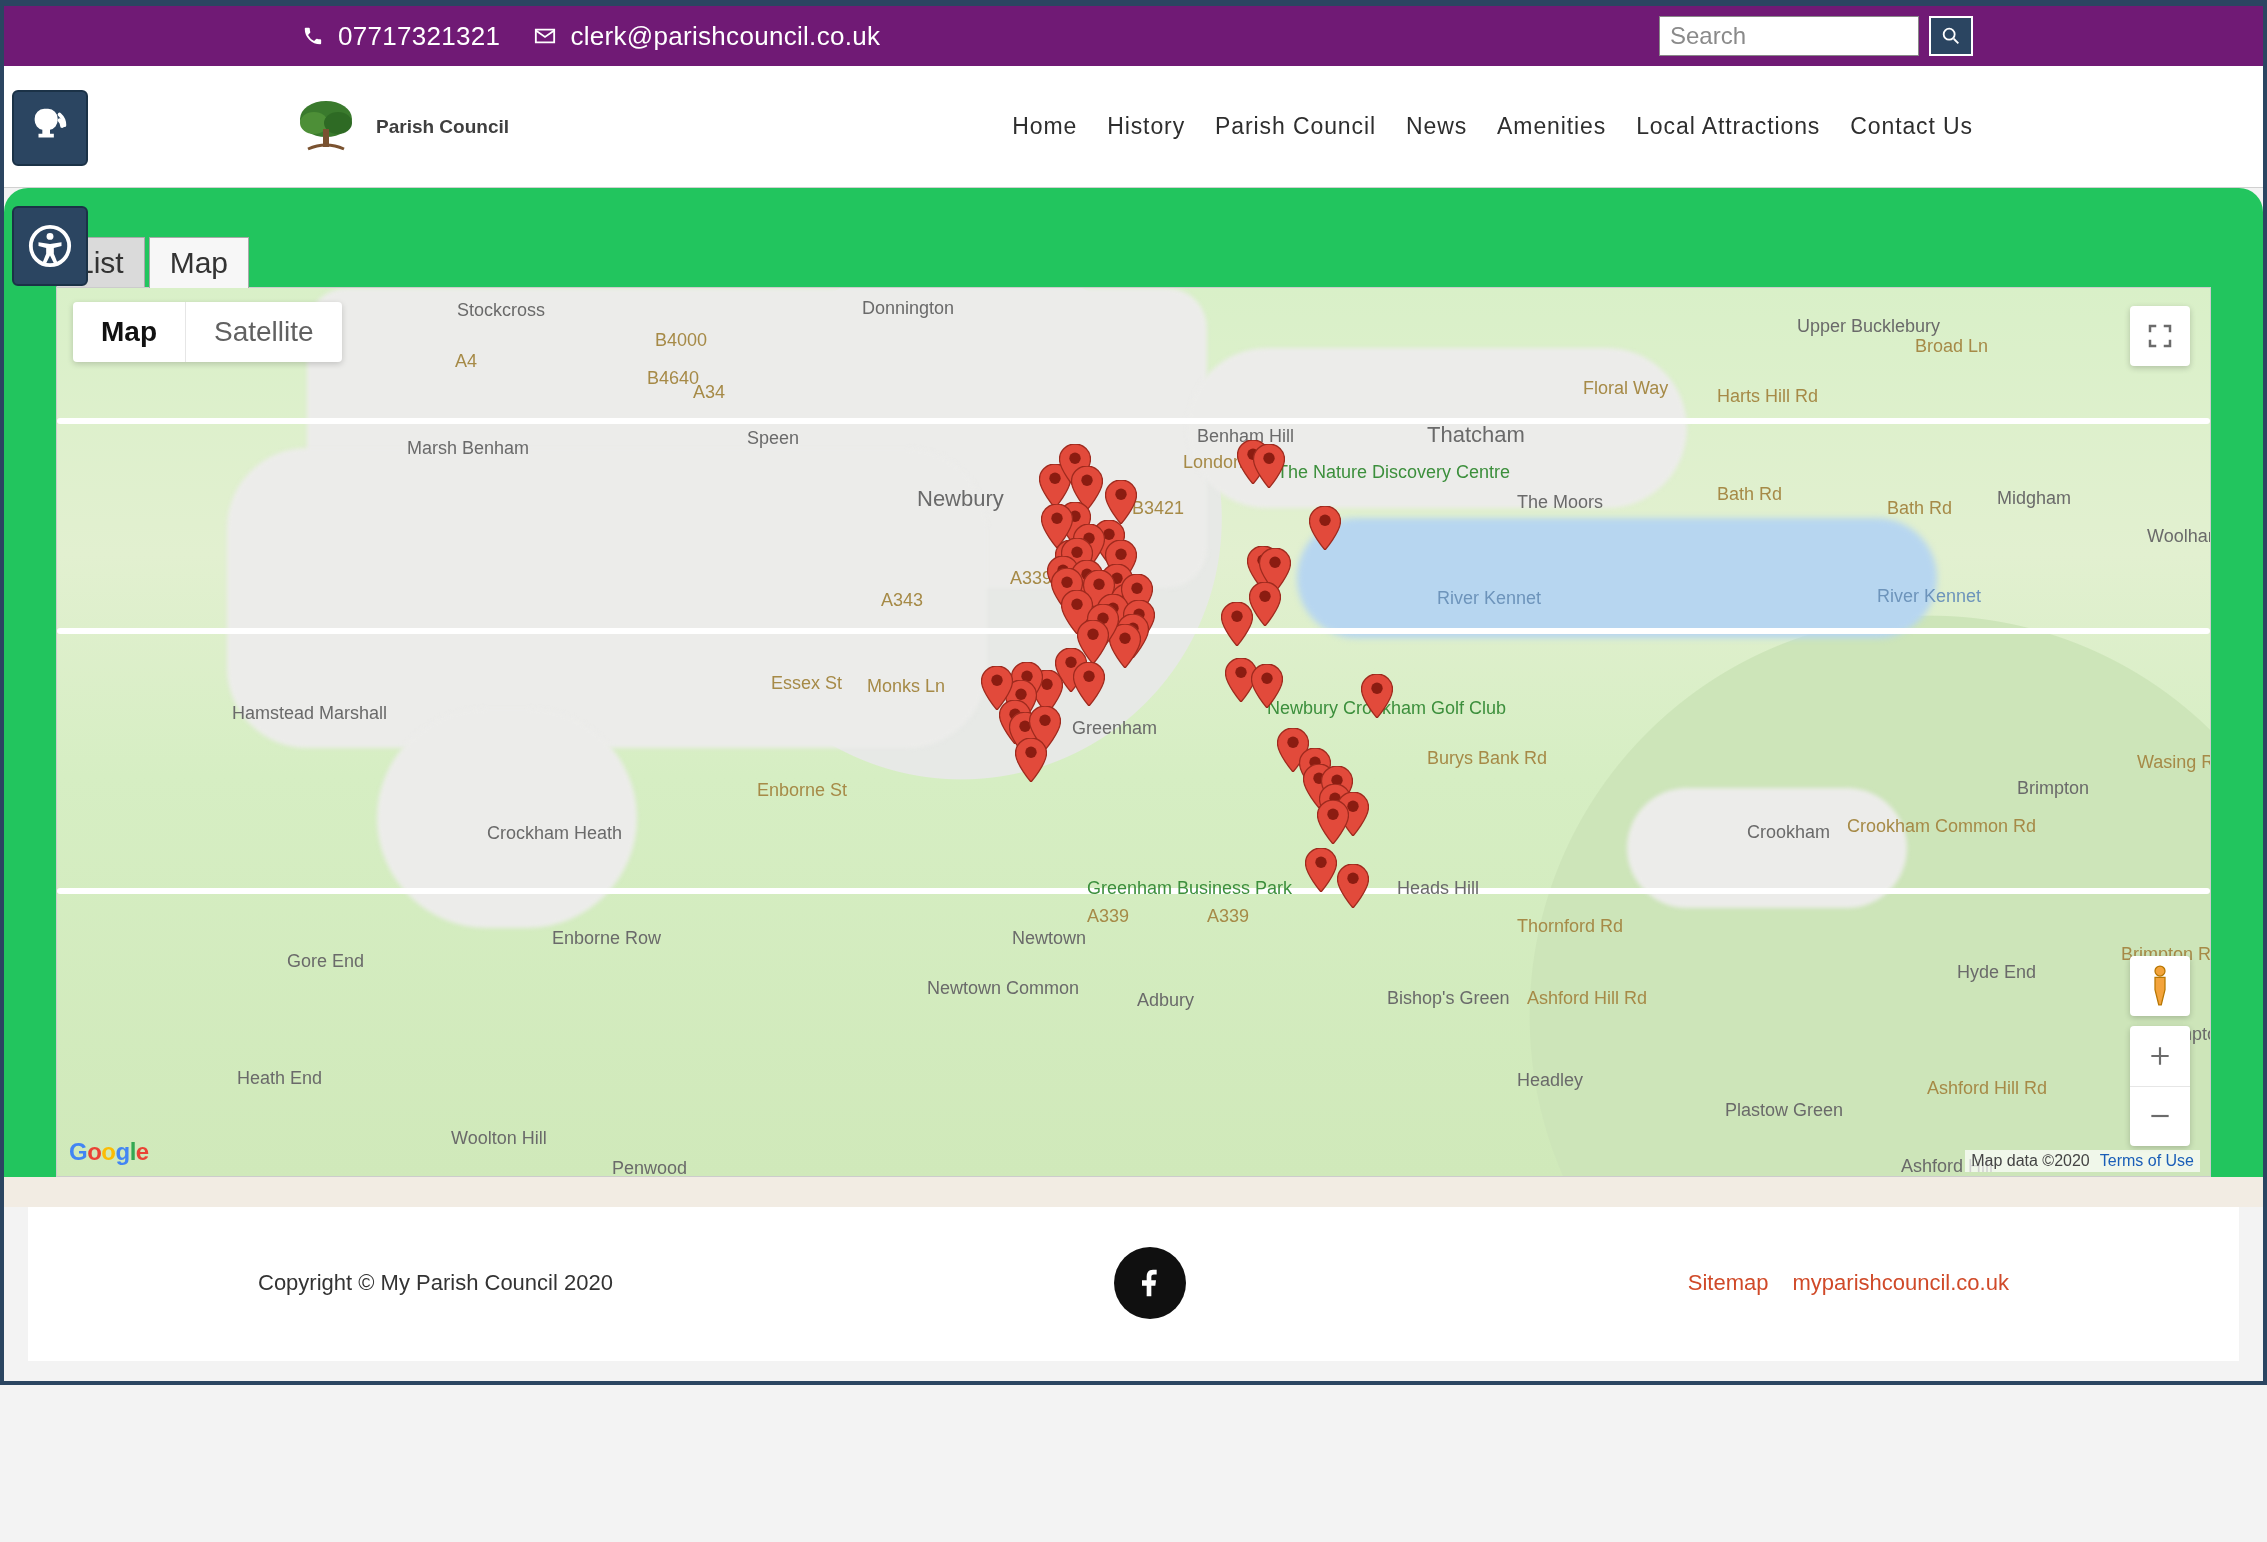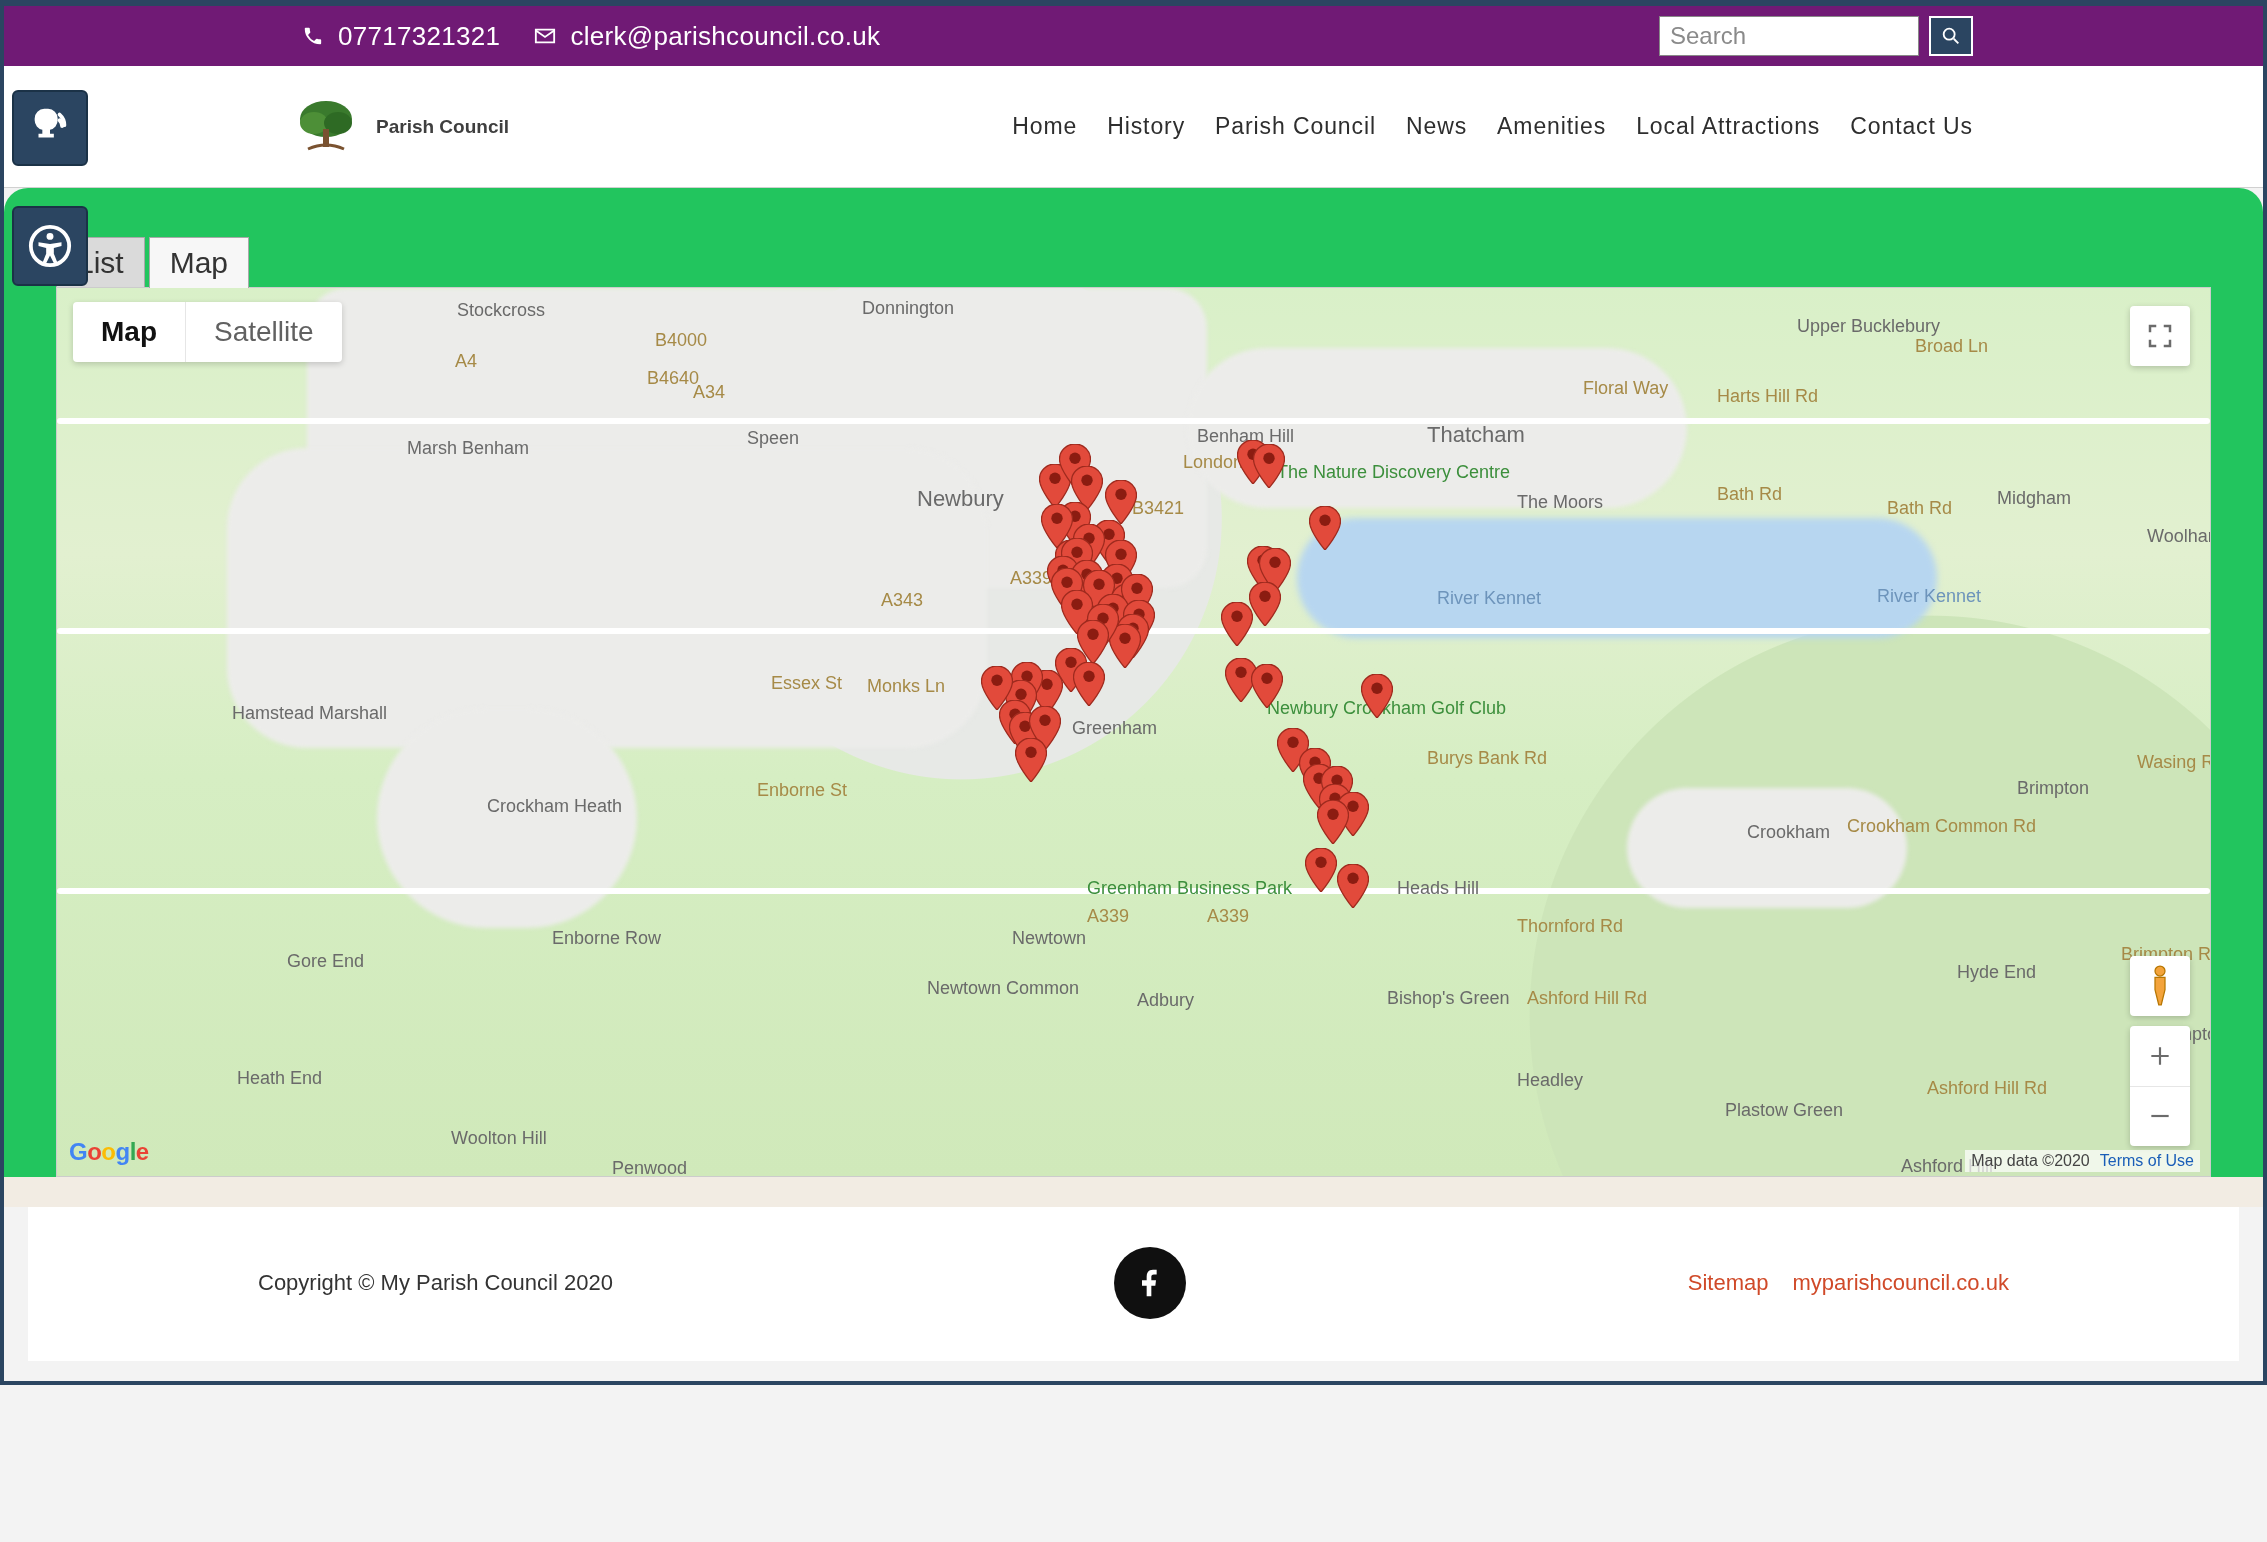--- a/index.html
+++ b/index.html
@@ -283,21 +283,21 @@
           <span class="place " style="top: 28px; left: 1740px;">Upper Bucklebury</span>
           <span class="place " style="top: 138px; left: 1140px;">Benham Hill</span>
           <span class="place big" style="top: 134px; left: 1370px;">Thatcham</span>
           <span class="place " style="top: 140px; left: 690px;">Speen</span>
           <span class="place " style="top: 150px; left: 350px;">Marsh Benham</span>
           <span class="place " style="top: 200px; left: 1940px;">Midgham</span>
           <span class="place " style="top: 238px; left: 2090px;">Woolhampton</span>
           <span class="place " style="top: 204px; left: 1460px;">The Moors</span>
           <span class="place poi" style="top: 174px; left: 1220px;">The Nature Discovery Centre</span>
           <span class="place " style="top: 415px; left: 175px;">Hamstead Marshall</span>
-          <span class="place " style="top: 508px; left: 430px;">Crockham Heath</span>
+          <span class="place " style="top: 535px; left: 430px;">Crockham Heath</span>
           <span class="place " style="top: 640px; left: 495px;">Enborne Row</span>
           <span class="place " style="top: 640px; left: 955px;">Newtown</span>
           <span class="place " style="top: 690px; left: 870px;">Newtown Common</span>
           <span class="place " style="top: 780px; left: 180px;">Heath End</span>
           <span class="place " style="top: 663px; left: 230px;">Gore End</span>
           <span class="place " style="top: 840px; left: 394px;">Woolton Hill</span>
           <span class="place " style="top: 702px; left: 1080px;">Adbury</span>
           <span class="place " style="top: 870px; left: 555px;">Penwood</span>
           <span class="place " style="top: 430px; left: 1015px;">Greenham</span>
           <span class="place poi" style="top: 410px; left: 1210px;">Newbury Crookham Golf Club</span>

